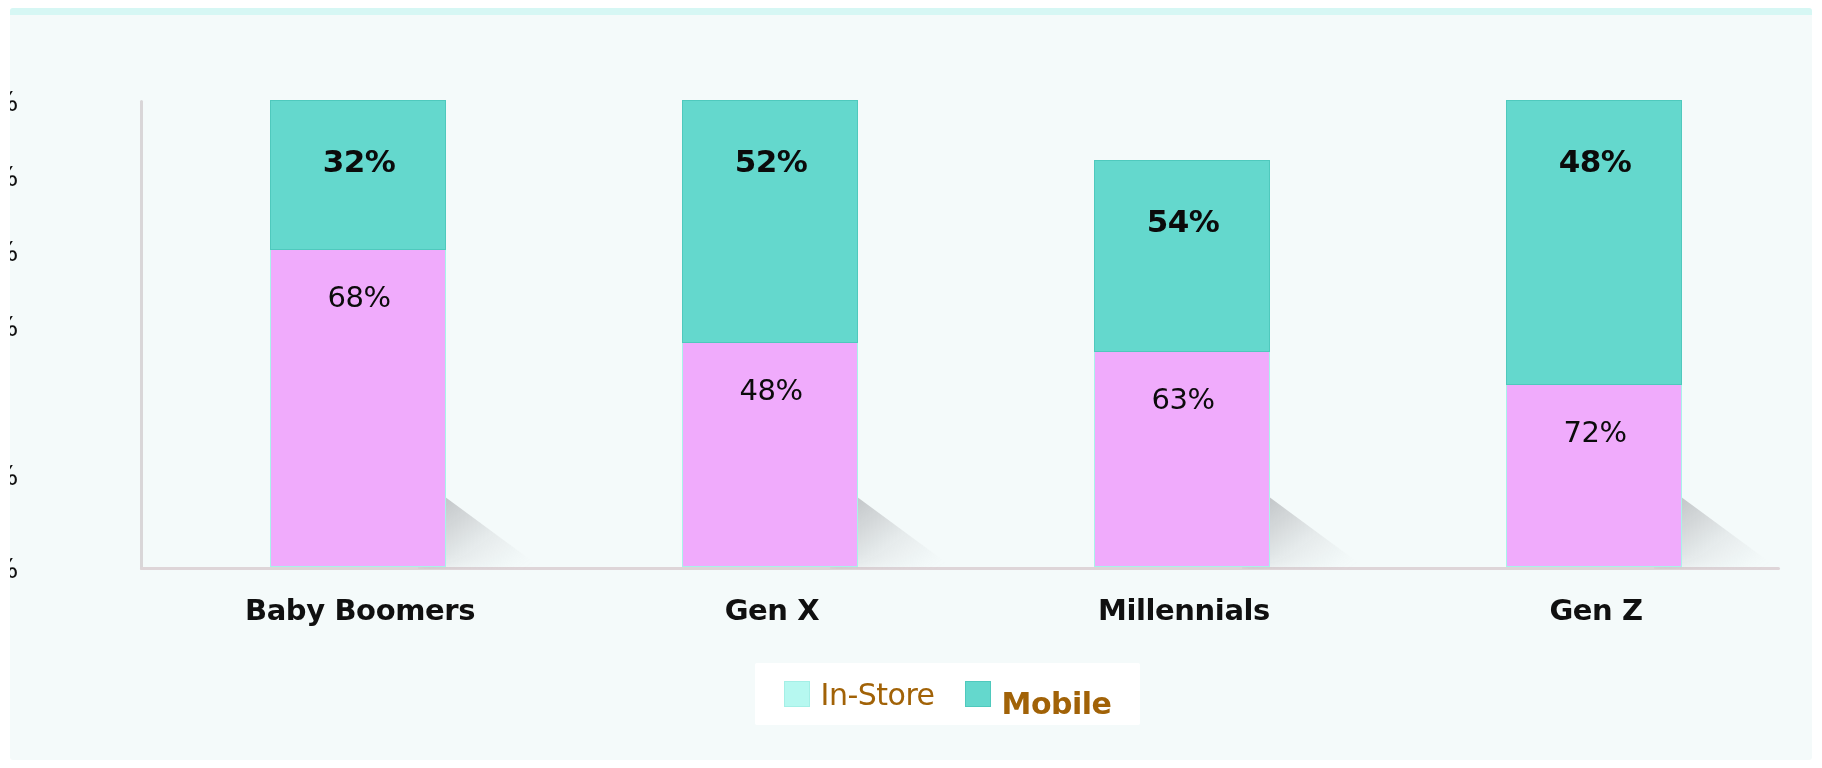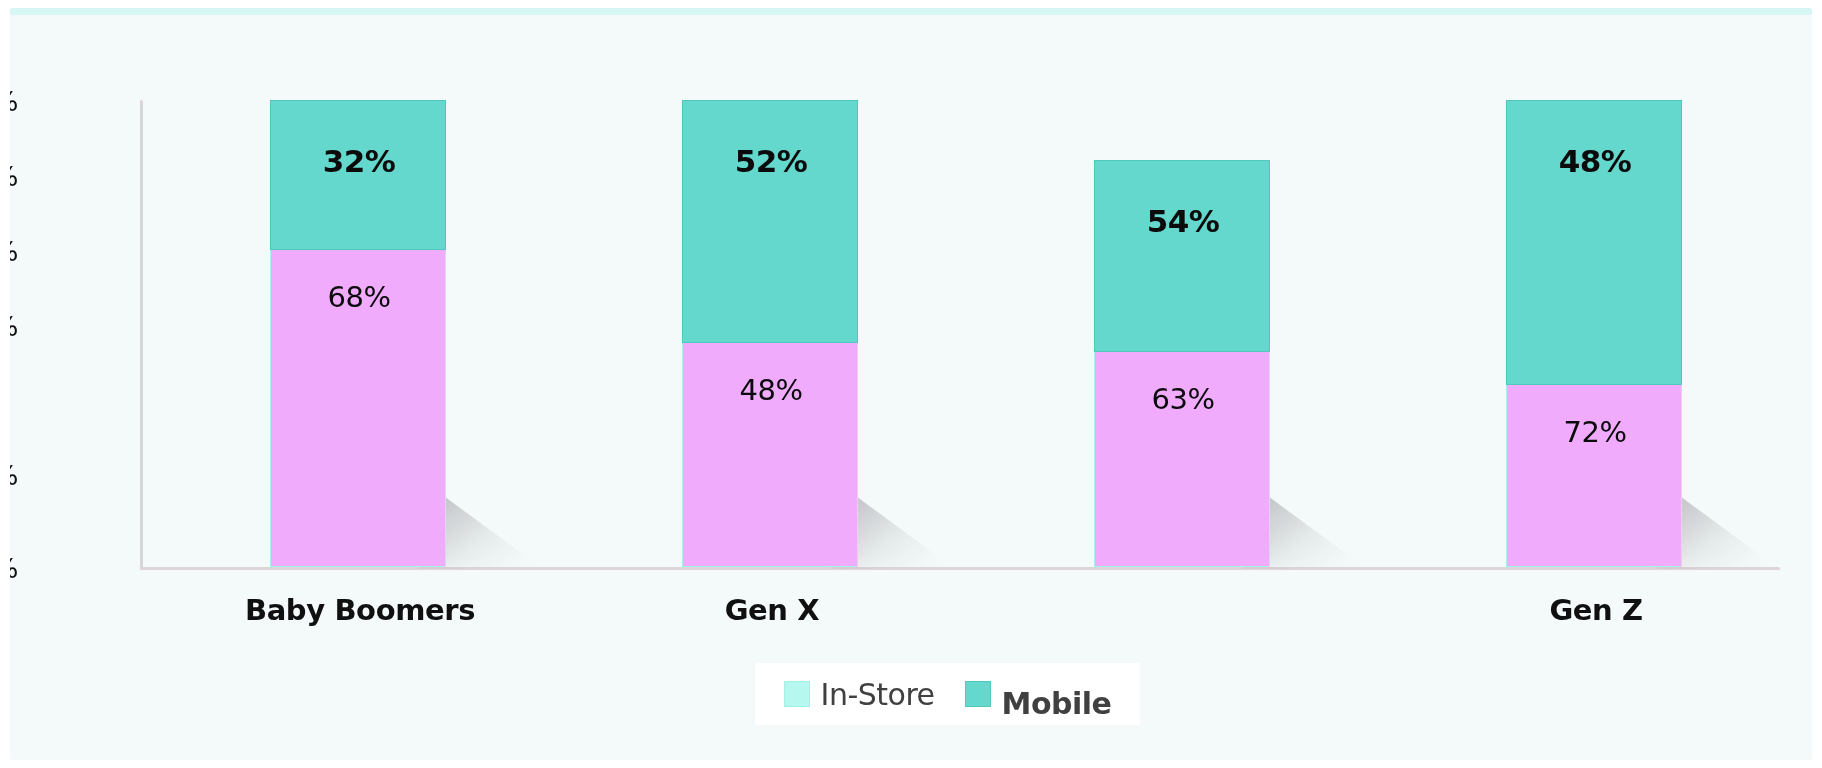--- a/index.html
+++ b/index.html
@@ -195,21 +195,21 @@
     border: 1px solid #a4efe6;
   }
 
   .swatch-mobile {
     background: #64d8cd;
     border: 1px solid #4fc9bd;
   }
 
   .legend-text {
     font-size: 30px;
-    color: #404040;
+    color: #a16207;
     font-family: "DejaVu Sans", sans-serif;
     letter-spacing: -0.5px;
   }
 
   .legend-text-mobile {
     font-weight: bold;
     margin-top: 19px;
   }
 </style>
 </head>
@@ -274,20 +274,21 @@
         </div>
         <div class="seg seg-instore" style="height: 182px;">
           <span class="seg-label label-instore">72%</span>
         </div>
       </div>
     </div>
   </div>
 
   <div class="cat-label" style="left: 200px;">Baby Boomers</div>
   <div class="cat-label" style="left: 612px;">Gen X</div>
+  <div class="cat-label" style="left: 1024px;">Millennials</div>
   <div class="cat-label" style="left: 1436px;">Gen Z</div>
 
   <div id="legend">
     <div class="legend-item">
       <span class="legend-swatch swatch-instore"></span>
       <span class="legend-text">In-Store</span>
     </div>
     <div class="legend-item">
       <span class="legend-swatch swatch-mobile"></span>
       <span class="legend-text legend-text-mobile">Mobile</span>

